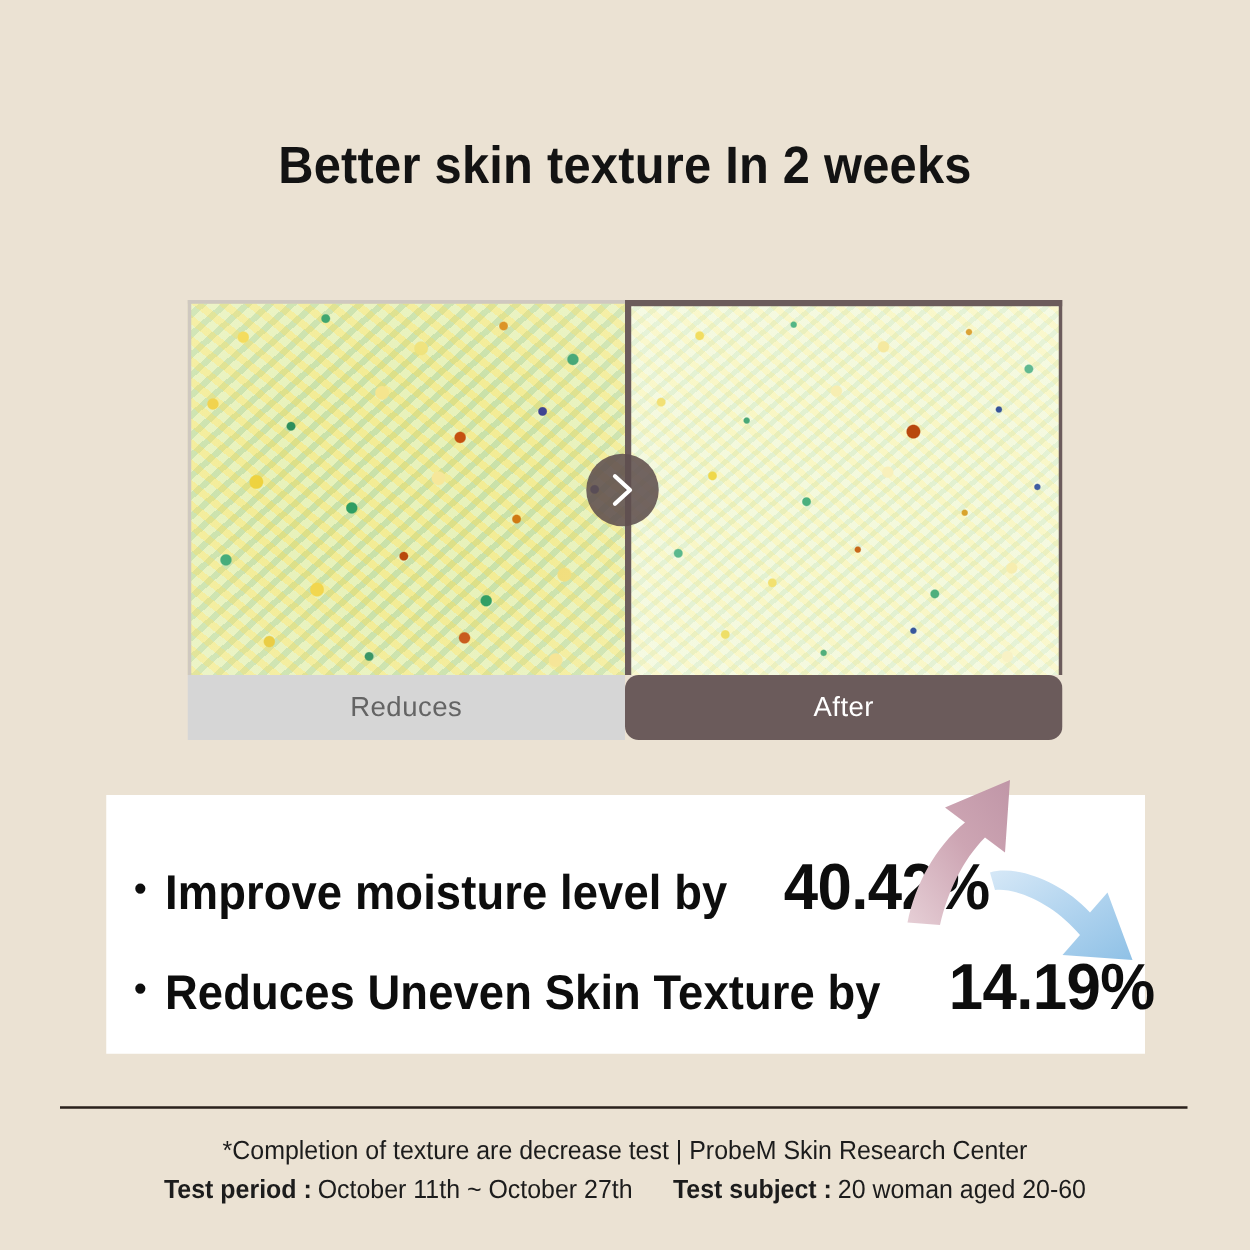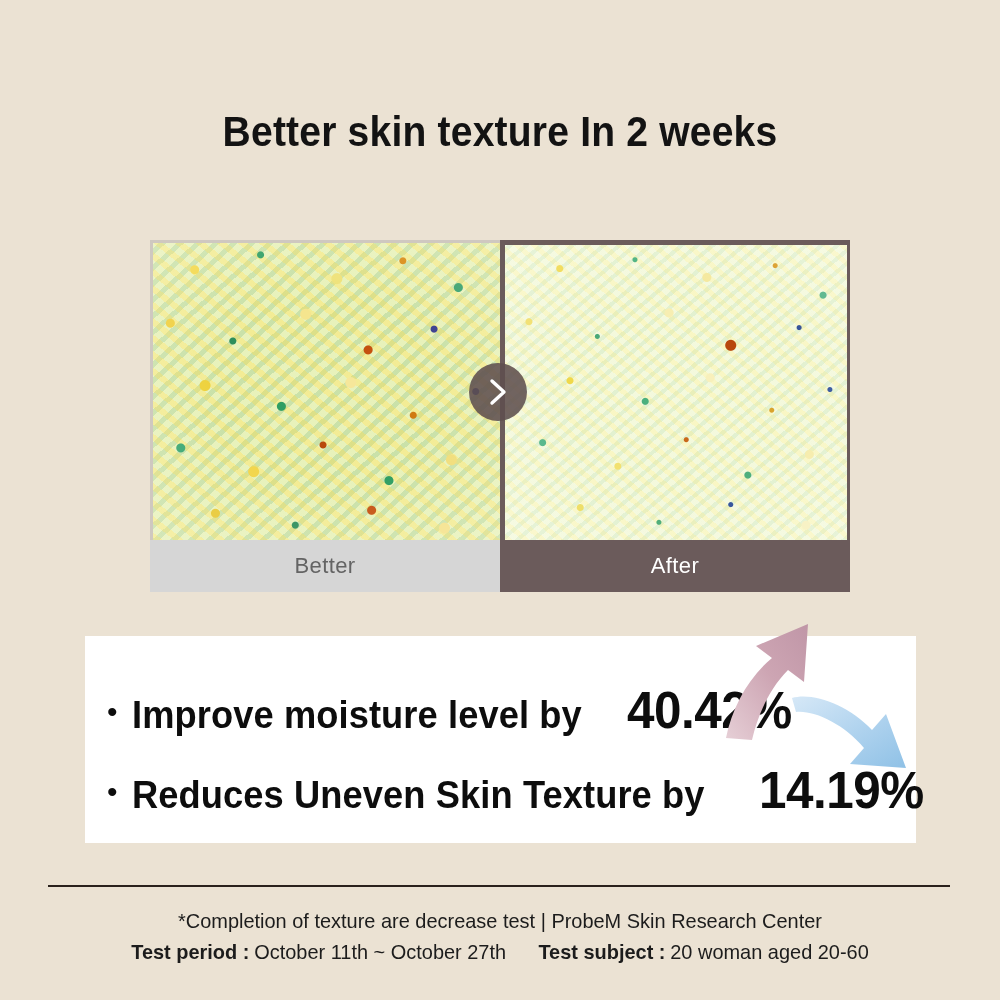--- a/index.html
+++ b/index.html
@@ -138,21 +138,21 @@
     top: 300px;
     width: 350px;
     height: 52px;
     display: flex;
     align-items: center;
     justify-content: center;
     font-size: 22px;
     letter-spacing: 0.4px;
   }
   #caption-before { background: #d6d6d6; color: #646464; }
-  #caption-after  { background: #6b5b5b; color: #ffffff; }
+  #caption-after  { background: #6b5b5b; color: #ffffff; border-radius: 11px; }
 
   #arrow-badge {
     position: absolute;
     left: 469px;
     top: 363px;
     width: 58px;
     height: 58px;
     border-radius: 50%;
     background: rgba(94, 78, 78, 0.88);
     display: flex;
@@ -260,21 +260,21 @@
 </style>
 </head>
 <body>
 
 <div id="headline">Better skin texture In 2 weeks</div>
 
 <div id="compare-panel">
 
   <div class="compare-half" id="before-half">
     <div class="texture tex-before"></div>
-    <div class="caption-band" id="caption-before">Better</div>
+    <div class="caption-band" id="caption-before">Reduces</div>
   </div>
 
   <div class="compare-half" id="after-half">
     <div class="texture tex-after"></div>
     <div class="caption-band" id="caption-after">After</div>
   </div>
 
 </div>
 
 <div id="arrow-badge">

